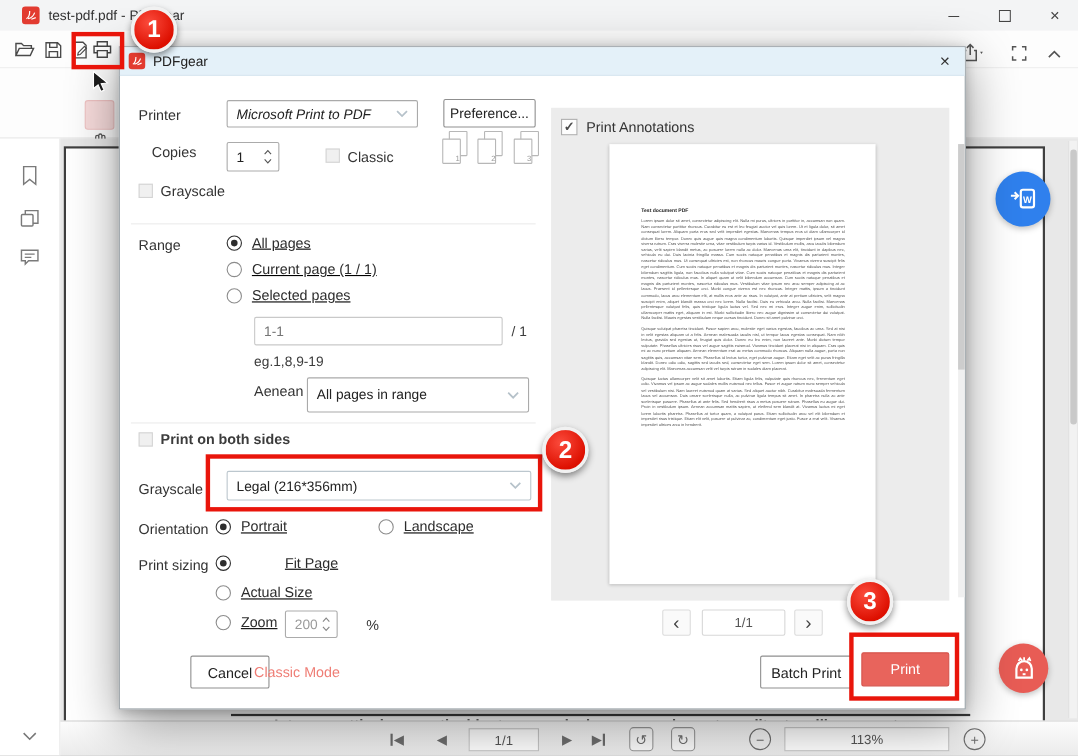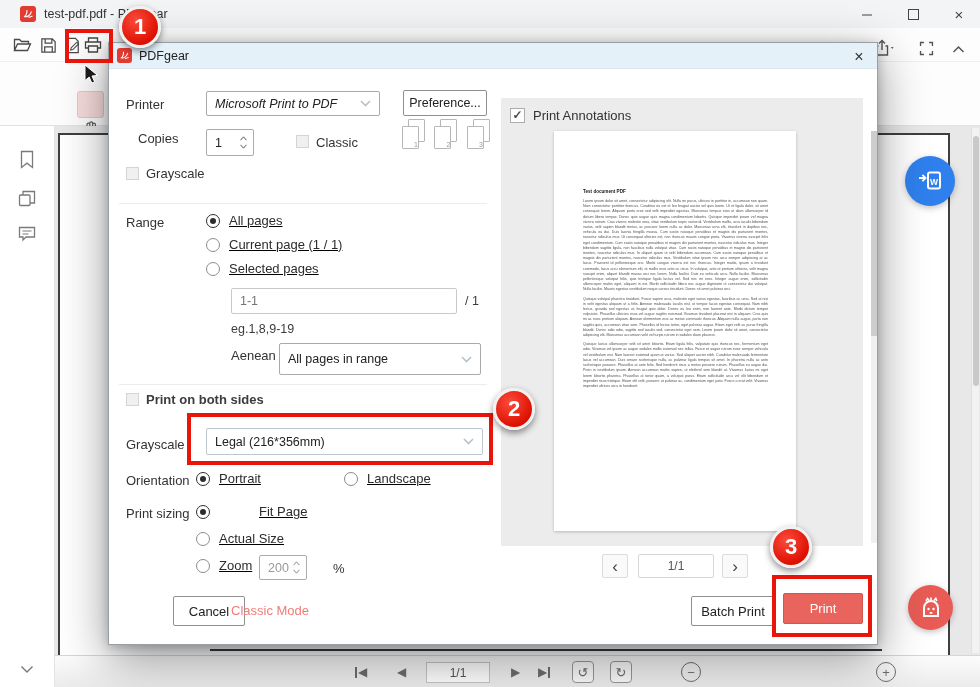--- a/index.html
+++ b/index.html
@@ -363,20 +363,21 @@
     <span class="a tri" style="left:342px;top:10px;">◀</span>
     <div class="a bbox" style="left:371px;top:6px;width:64px;height:21px;">1/1</div>
     <span class="a tri" style="left:456px;top:10px;">▶</span>
     <span class="a navfl" style="left:483px;top:10px;">
       <span class="tri">▶</span>
         <span class="vbar"></span>
     </span>
     <span class="a rot" style="left:517px;top:5px;">↺</span>
     <span class="a rot" style="left:555px;top:5px;">↻</span>
     <span class="a circ" style="left:626px;top:6px;">−</span>
+    <div class="a bbox" style="left:658px;top:5px;width:150px;height:22px;">113%</div>
     <span class="a circ" style="left:821px;top:6px;">+</span>
   </div>
 
   <div class="a hl" style="left:65px;top:29px;width:48px;height:34px;"></div>
   <div class="a hl" style="left:187px;top:413px;width:306px;height:52px;"></div>
   <div class="a hl" style="left:772px;top:575px;width:100px;height:62px;"></div>
   <div class="a badge" style="left:119px;top:6px;">1</div>
   <div class="a badge" style="left:493px;top:388px;">2</div>
   <div class="a badge" style="left:770px;top:526px;">3</div>
 

